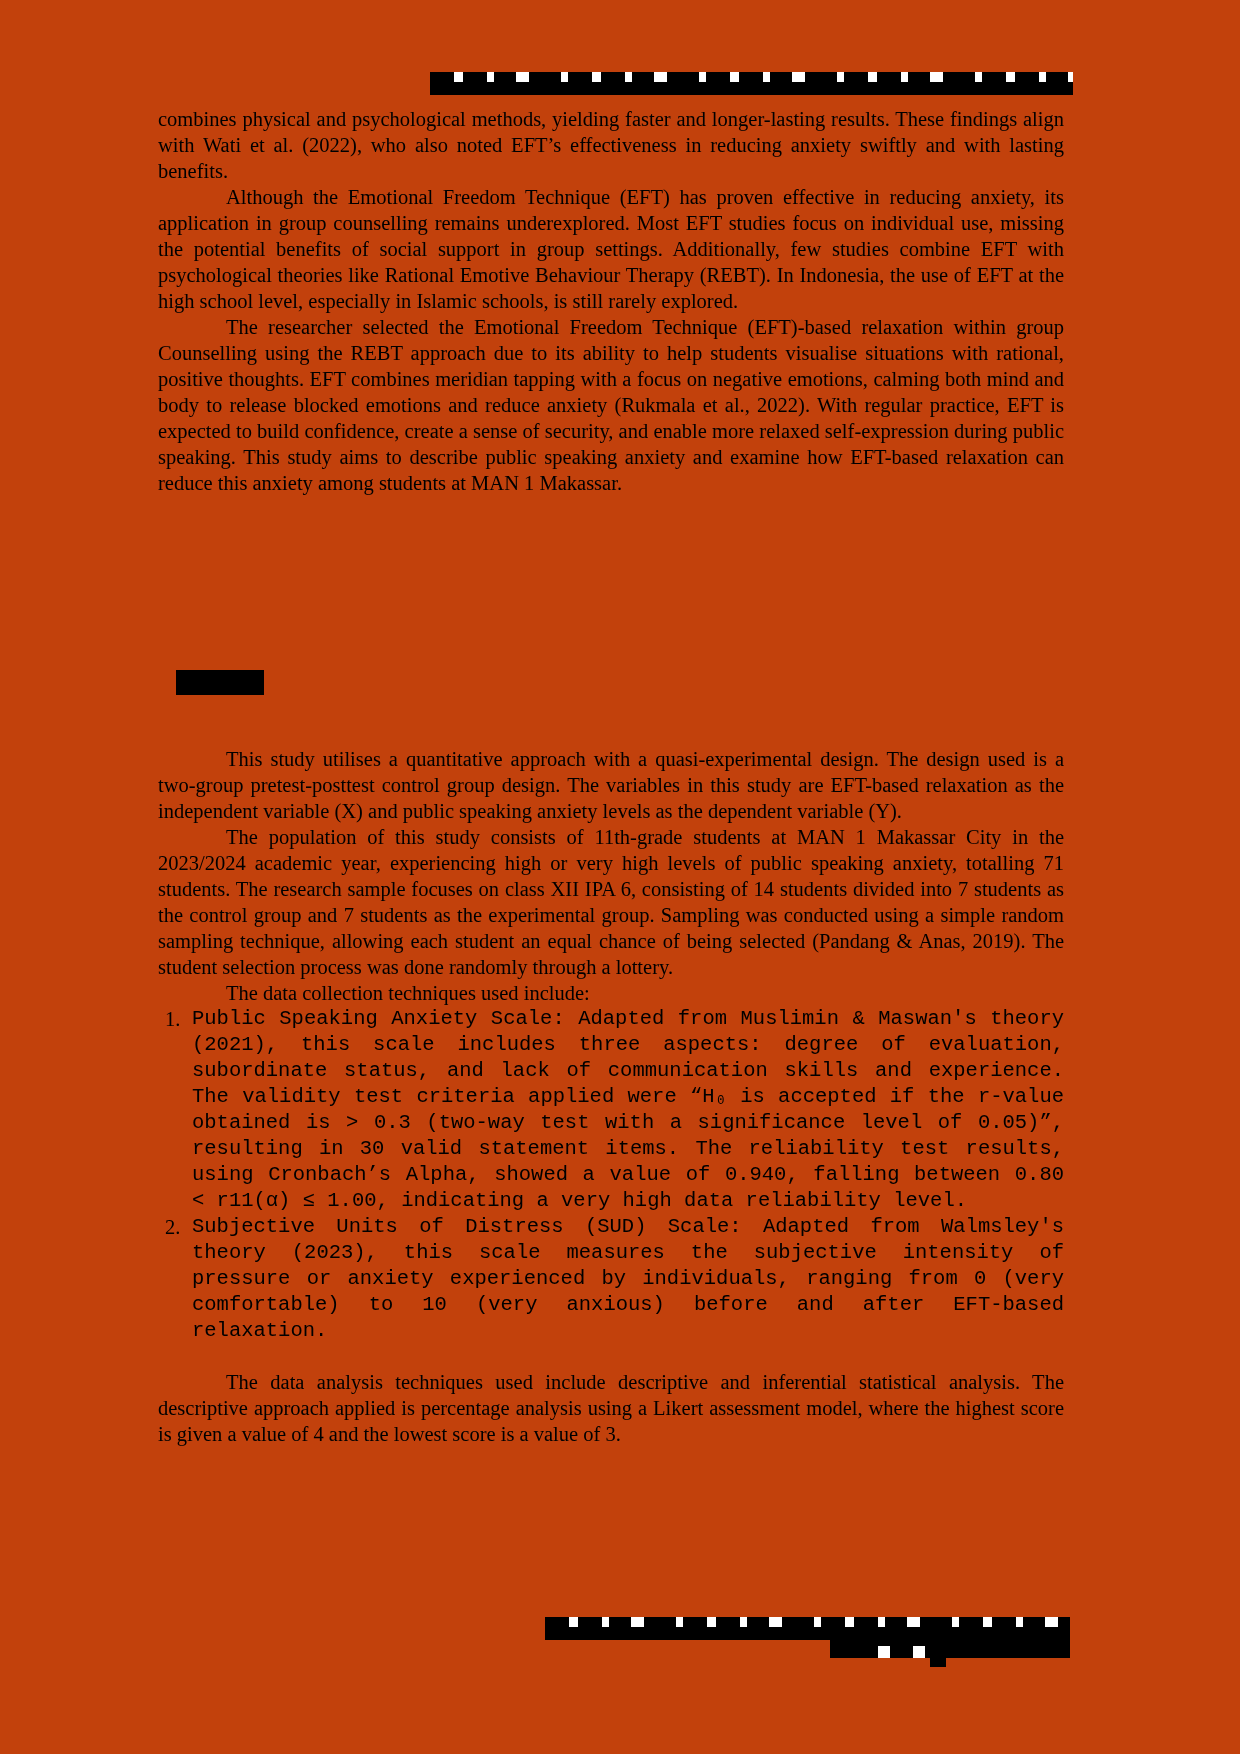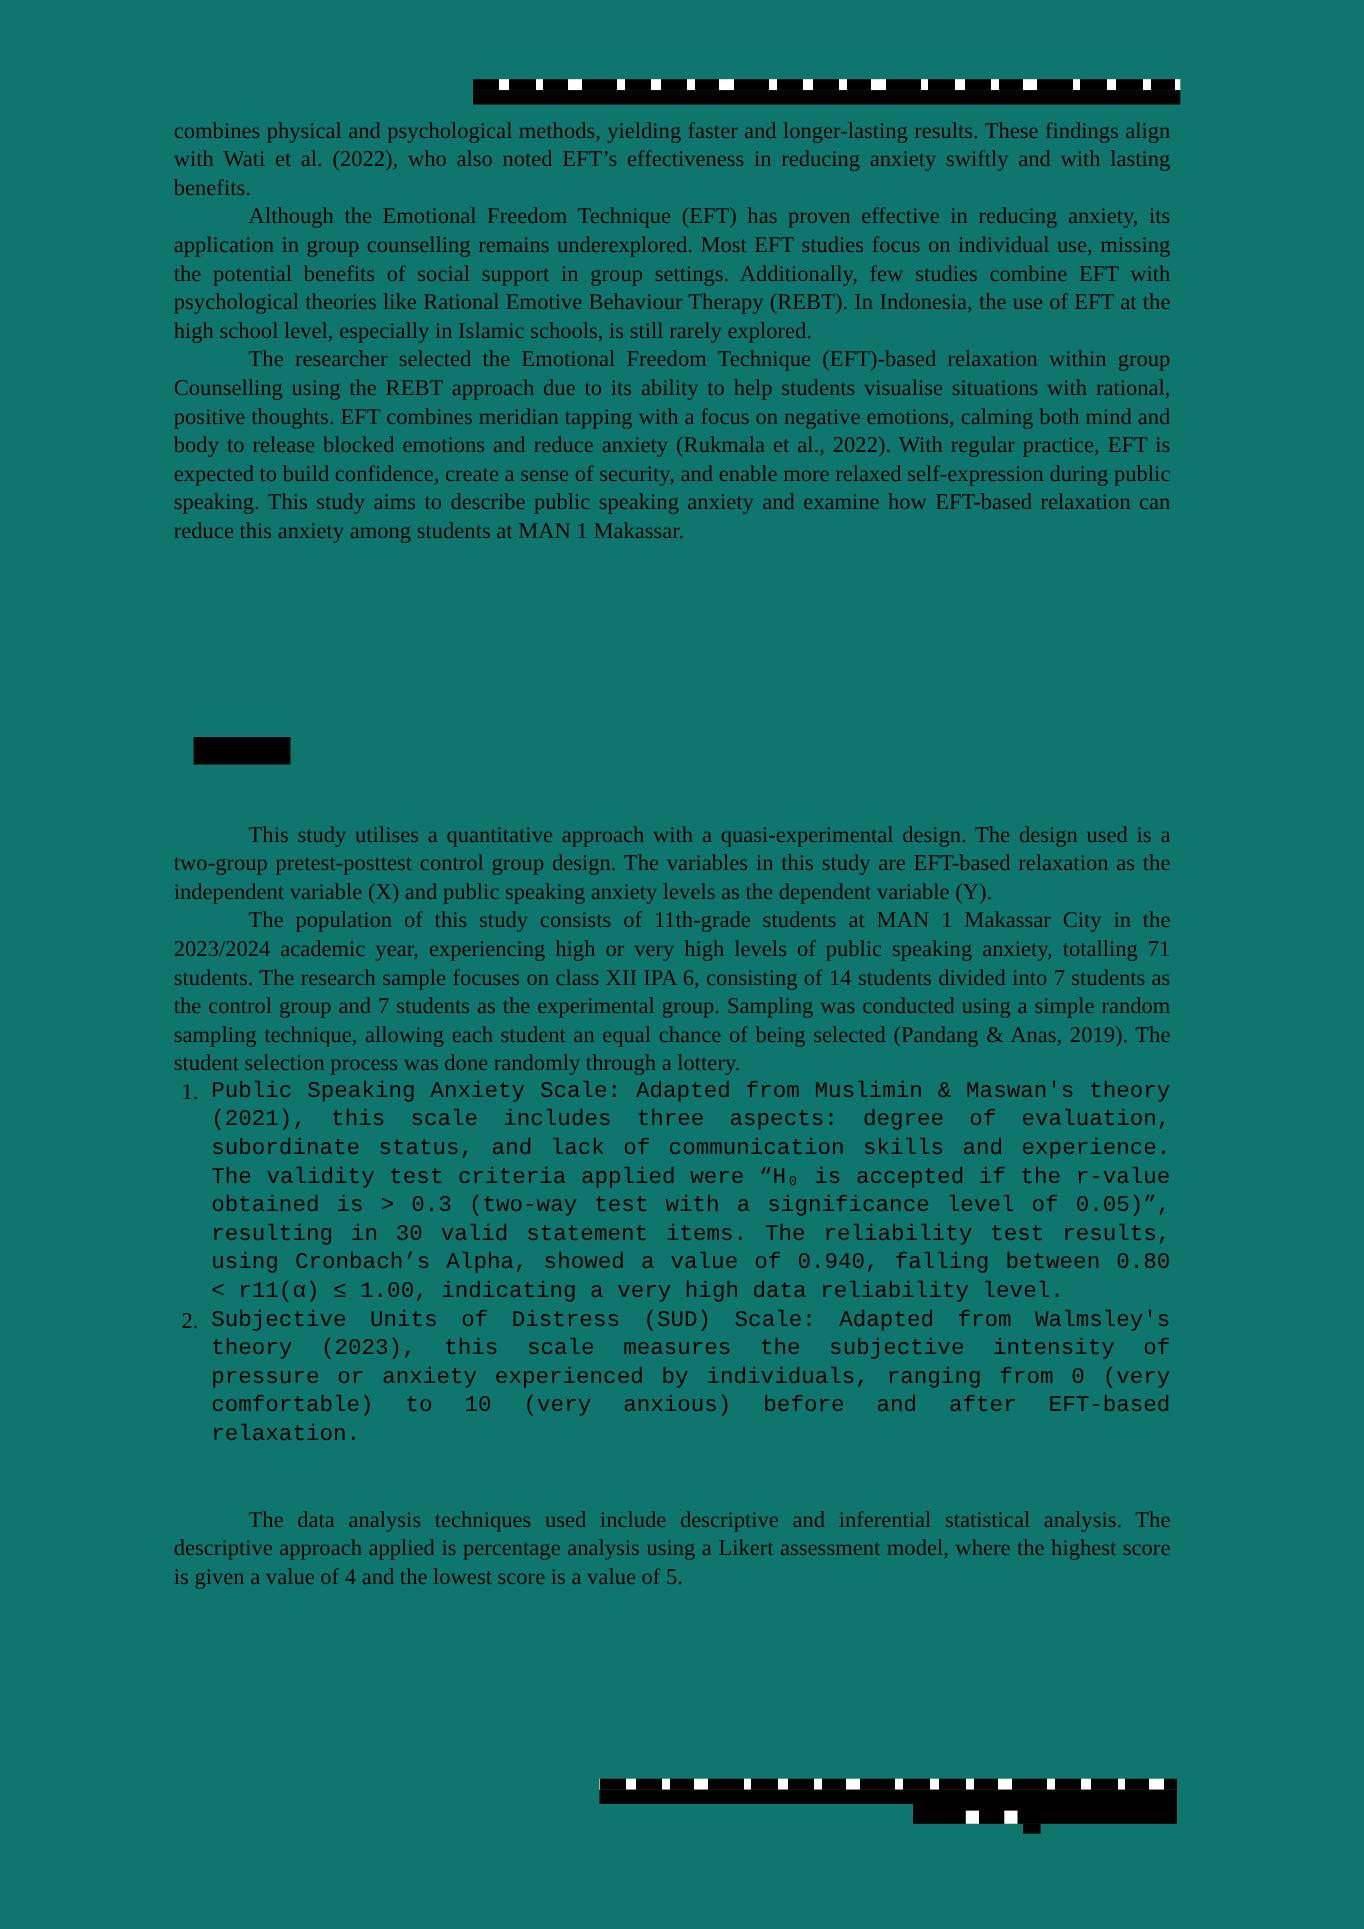--- a/index.html
+++ b/index.html
@@ -1,20 +1,20 @@
 <!DOCTYPE html>
 <html><head>
 <meta charset="utf-8">
 <style>
   html,body{margin:0;padding:0;background:#e8e8e8;}
   .page{
     position:relative;
     width:1240px;height:1754px;
     margin:0 auto;
-    background:#0f766e;
+    background:#c2410c;
     color:#000000;
     font-family:"Liberation Serif","DejaVu Serif",serif;
     overflow:hidden;
   }
   .text-block{
     position:absolute;
     left:158px;
     width:906px;
     font-size:20.5px;
     line-height:26px;
@@ -70,32 +70,33 @@
     <p>combines physical and psychological methods, yielding faster and longer-lasting results. These findings align with Wati et al. (2022), who also noted EFT’s effectiveness in reducing anxiety swiftly and with lasting benefits.</p>
     <p class="indent">Although the Emotional Freedom Technique (EFT) has proven effective in reducing anxiety, its application in group counselling remains underexplored. Most EFT studies focus on individual use, missing the potential benefits of social support in group settings. Additionally, few studies combine EFT with psychological theories like Rational Emotive Behaviour Therapy (REBT). In Indonesia, the use of EFT at the high school level, especially in Islamic schools, is still rarely explored.</p>
     <p class="indent">The researcher selected the Emotional Freedom Technique (EFT)-based relaxation within group Counselling using the REBT approach due to its ability to help students visualise situations with rational, positive thoughts. EFT combines meridian tapping with a focus on negative emotions, calming both mind and body to release blocked emotions and reduce anxiety (Rukmala et al., 2022). With regular practice, EFT is expected to build confidence, create a sense of security, and enable more relaxed self-expression during public speaking. This study aims to describe public speaking anxiety and examine how EFT-based relaxation can reduce this anxiety among students at MAN 1 Makassar.</p>
   </div>
 
   <div class="section-bar"></div>
 
   <div class="text-block" id="block-method">
     <p class="indent">This study utilises a quantitative approach with a quasi-experimental design. The design used is a two-group pretest-posttest control group design. The variables in this study are EFT-based relaxation as the independent variable (X) and public speaking anxiety levels as the dependent variable (Y).</p>
     <p class="indent">The population of this study consists of 11th-grade students at MAN 1 Makassar City in the 2023/2024 academic year, experiencing high or very high levels of public speaking anxiety, totalling 71 students. The research sample focuses on class XII IPA 6, consisting of 14 students divided into 7 students as the control group and 7 students as the experimental group. Sampling was conducted using a simple random sampling technique, allowing each student an equal chance of being selected (Pandang &amp; Anas, 2019). The student selection process was done randomly through a lottery.</p>
+    <p class="indent">The data collection techniques used include:</p>
     <div class="list-item">
       <span class="list-num">1.</span>
       <span class="list-body">Public Speaking Anxiety Scale: Adapted from Muslimin &amp; Maswan's theory (2021), this scale includes three aspects: degree of evaluation, subordinate status, and lack of communication skills and experience. The validity test criteria applied were “H₀ is accepted if the r-value obtained is &gt; 0.3 (two-way test with a significance level of 0.05)”, resulting in 30 valid statement items. The reliability test results, using Cronbach’s Alpha, showed a value of 0.940, falling between 0.80 &lt; r11(α) ≤ 1.00, indicating a very high data reliability level.</span>
     </div>
     <div class="list-item">
       <span class="list-num">2.</span>
       <span class="list-body">Subjective Units of Distress (SUD) Scale: Adapted from Walmsley's theory (2023), this scale measures the subjective intensity of pressure or anxiety experienced by individuals, ranging from 0 (very comfortable) to 10 (very anxious) before and after EFT-based relaxation.</span>
     </div>
   </div>
 
   <div class="text-block" id="block-analysis">
-    <p class="indent">The data analysis techniques used include descriptive and inferential statistical analysis. The descriptive approach applied is percentage analysis using a Likert assessment model, where the highest score is given a value of 4 and the lowest score is a value of 5.</p>
+    <p class="indent">The data analysis techniques used include descriptive and inferential statistical analysis. The descriptive approach applied is percentage analysis using a Likert assessment model, where the highest score is given a value of 4 and the lowest score is a value of 3.</p>
   </div>
 
   <div class="footer-red1">
     <div class="jag"></div>
     <div class="jag-base"></div>
   </div>
 
   <div class="footer-red2">
     <span class="gap1"></span>
     <span class="gap2"></span>

